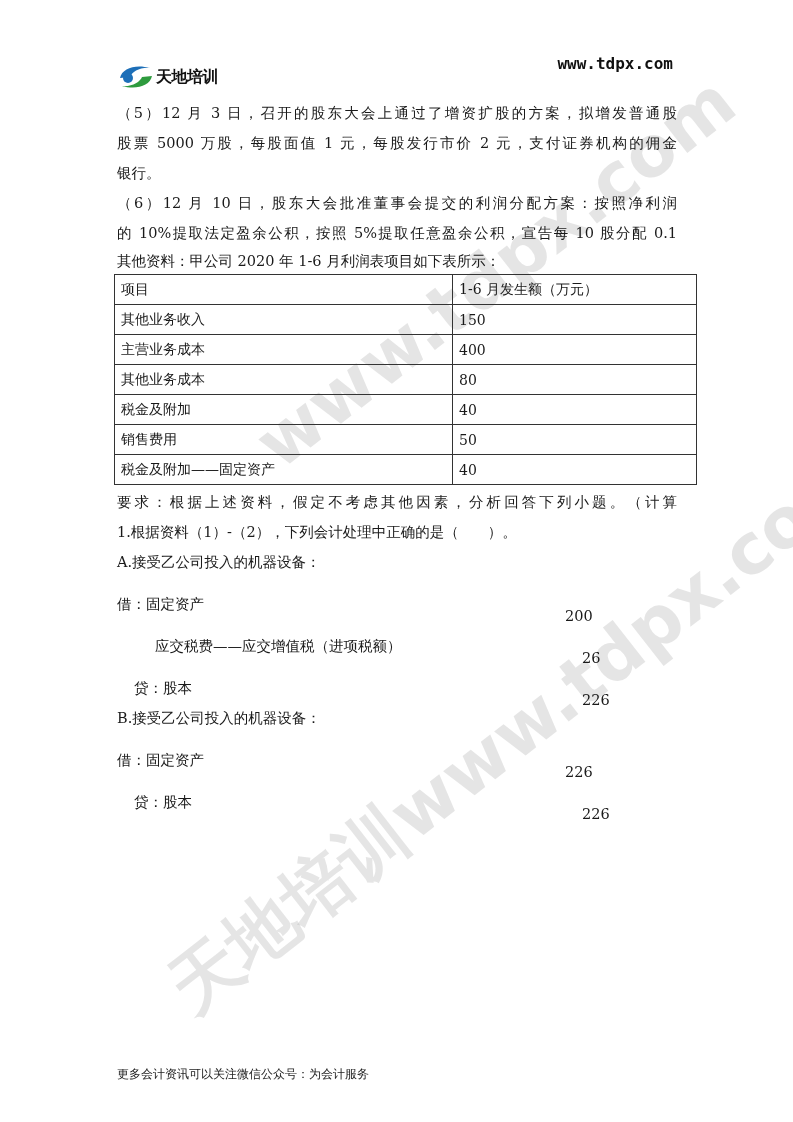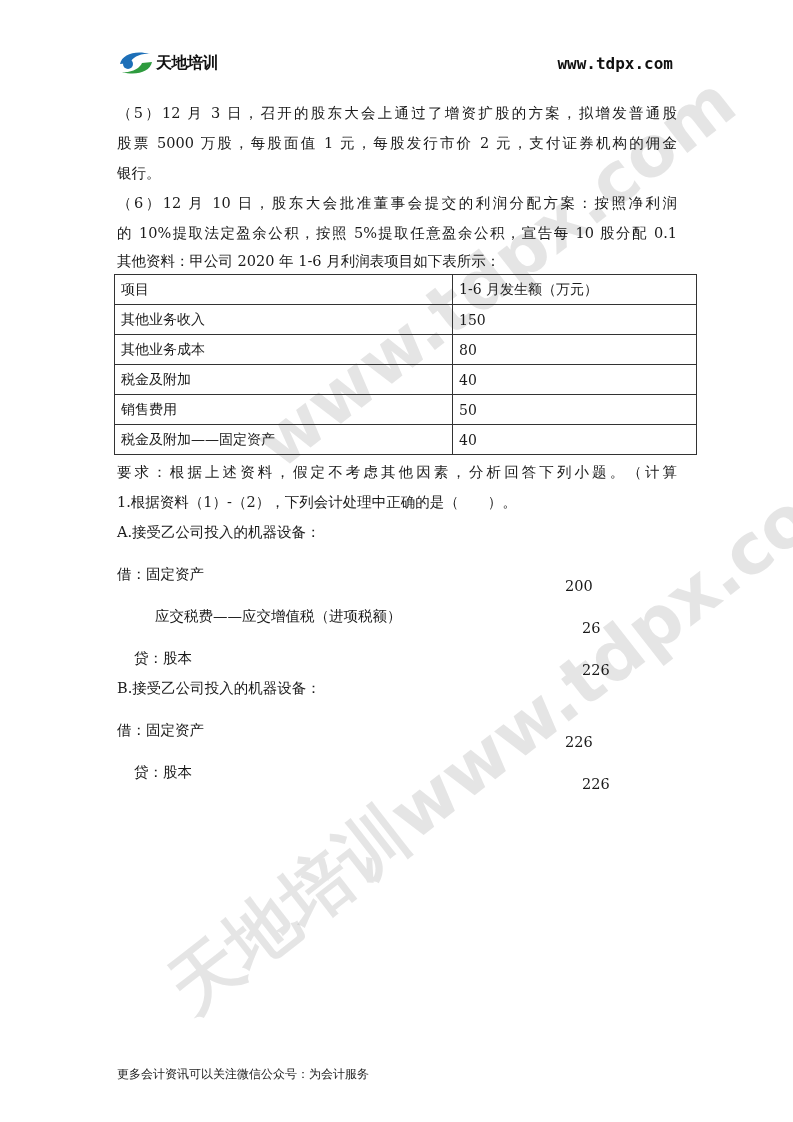--- a/index.html
+++ b/index.html
@@ -1,19 +1,19 @@
 <!DOCTYPE html>
 <html><head>
 <meta charset="utf-8">
 <style>
   html, body { margin: 0; padding: 0; background: #ffffff; }
   body { width: 793px; height: 1122px; position: relative; overflow: hidden;
          font-family: "DejaVu Serif", "Liberation Serif", serif; color: #1a1a1a; }
   .header { position: absolute; left: 118px; top: 48px; width: 555px; height: 36px; }
-  .logo { position: absolute; left: 0; top: 2px; display: flex; align-items: center; text-align: right; }
+  .logo { position: absolute; left: 0; top: 16px; display: flex; align-items: center; text-align: right; }
   .logo svg { width: 36px; height: 26px; }
   .logo-text { font-family: "DejaVu Sans", sans-serif; font-weight: bold; font-size: 16px; margin-left: 2px; letter-spacing: -0.5px; color:#111; }
   .site { position: absolute; right: 0; top: 6px; font-family: "DejaVu Sans Mono", monospace; font-weight: bold; font-size: 16px; color: #111; }
   .content { position: absolute; left: 117px; top: 98px; width: 560px; font-size: 14.5px; }
   .line { height: 30px; line-height: 30px; white-space: nowrap; }
   .just { text-align: justify; text-align-last: justify; }
   table.data { border-collapse: collapse; width: 583px; margin-left: -3px; font-size: 14px; }
   table.data td { border: 1.5px solid #333; height: 29px; padding: 0 6px; }
   table.data td.c { text-align: left; }
   .entry { position: relative; height: 30px; line-height: 30px; margin-top: 12px; }
@@ -54,20 +54,24 @@
 
   <table class="data">
     <tbody>
         <tr>
       <td class="c" style="width:325px">项目</td>
       <td class="c">1-6 月发生额（万元）</td>
     </tr>
     <tr>
       <td>其他业务收入</td>
       <td class="c">150</td>
+    </tr>
+    <tr>
+      <td>主营业务成本</td>
+      <td class="c">400</td>
     </tr>
     <tr>
       <td>其他业务成本</td>
       <td class="c">80</td>
     </tr>
     <tr>
       <td>税金及附加</td>
       <td class="c">40</td>
     </tr>
     <tr>

